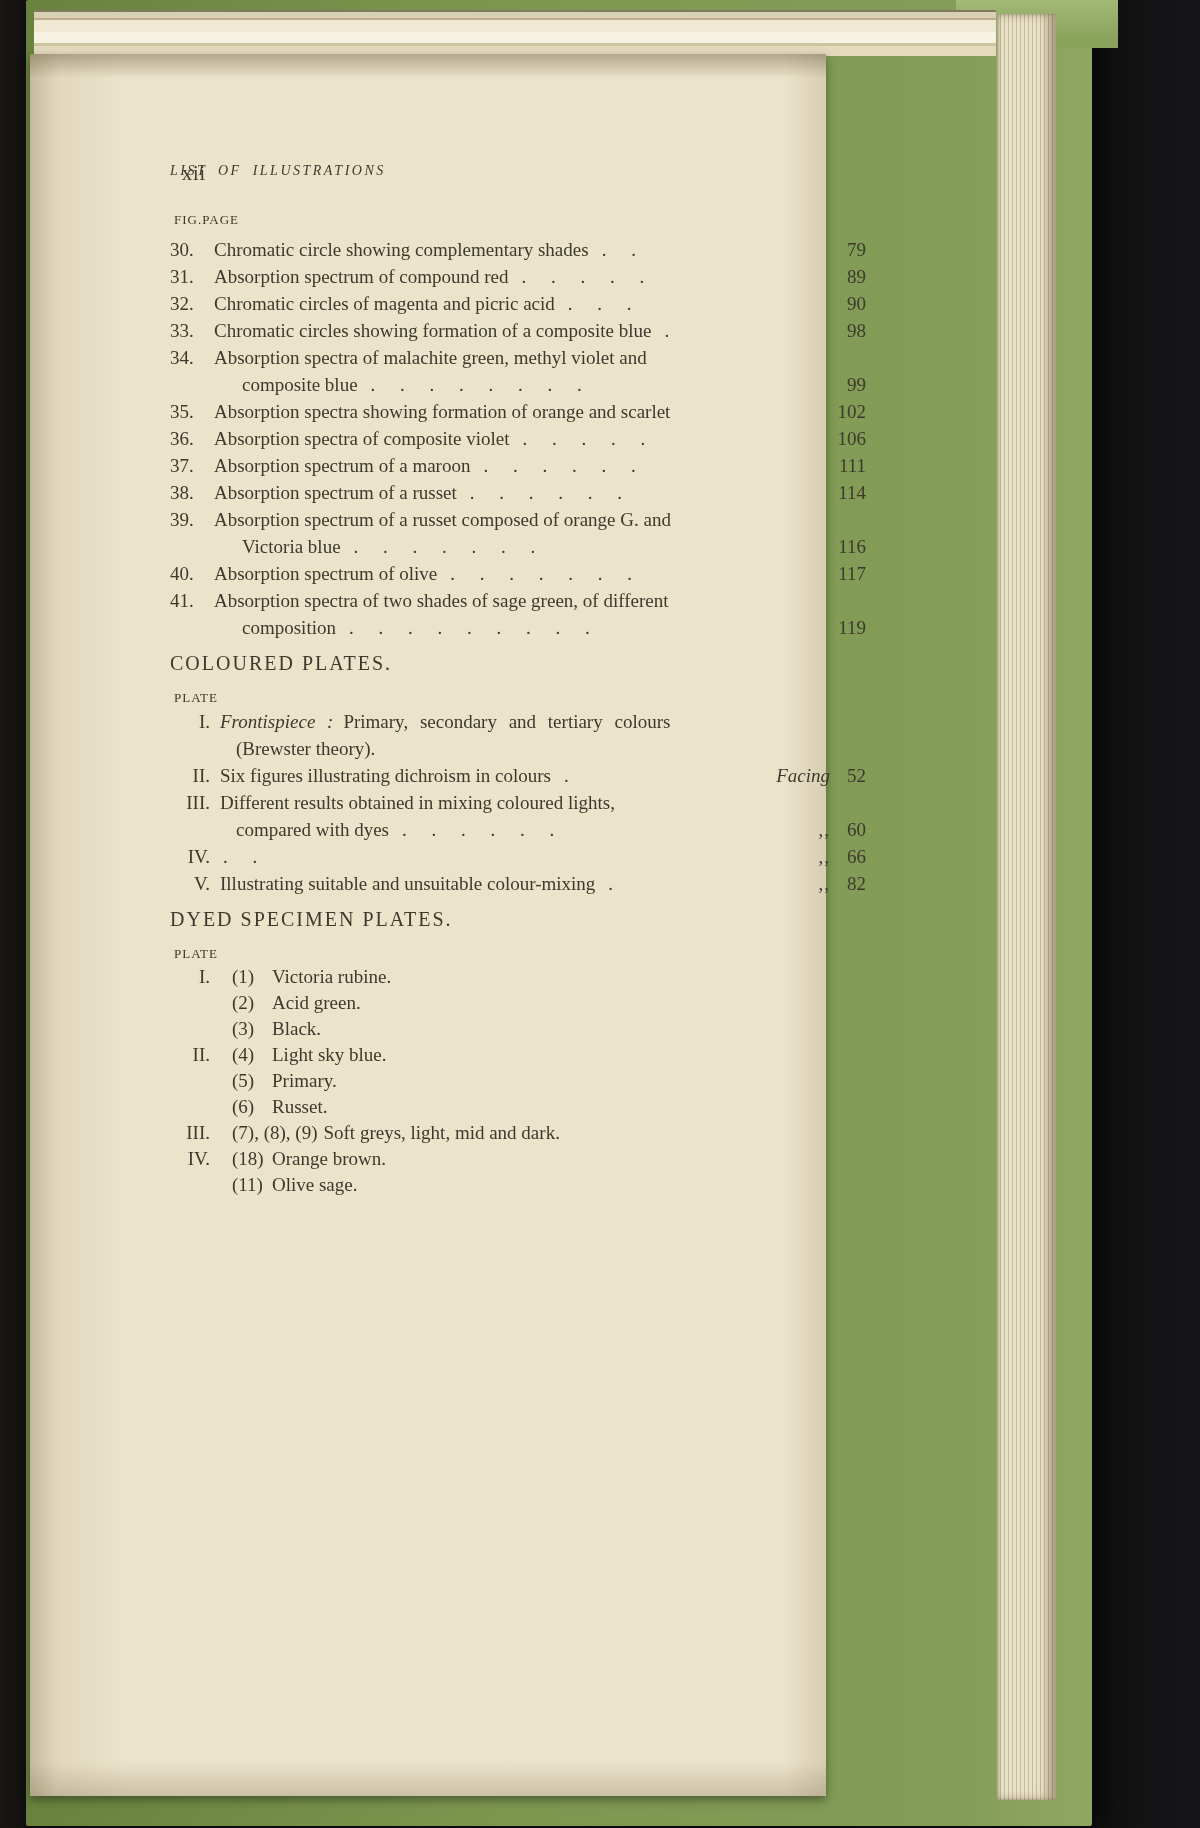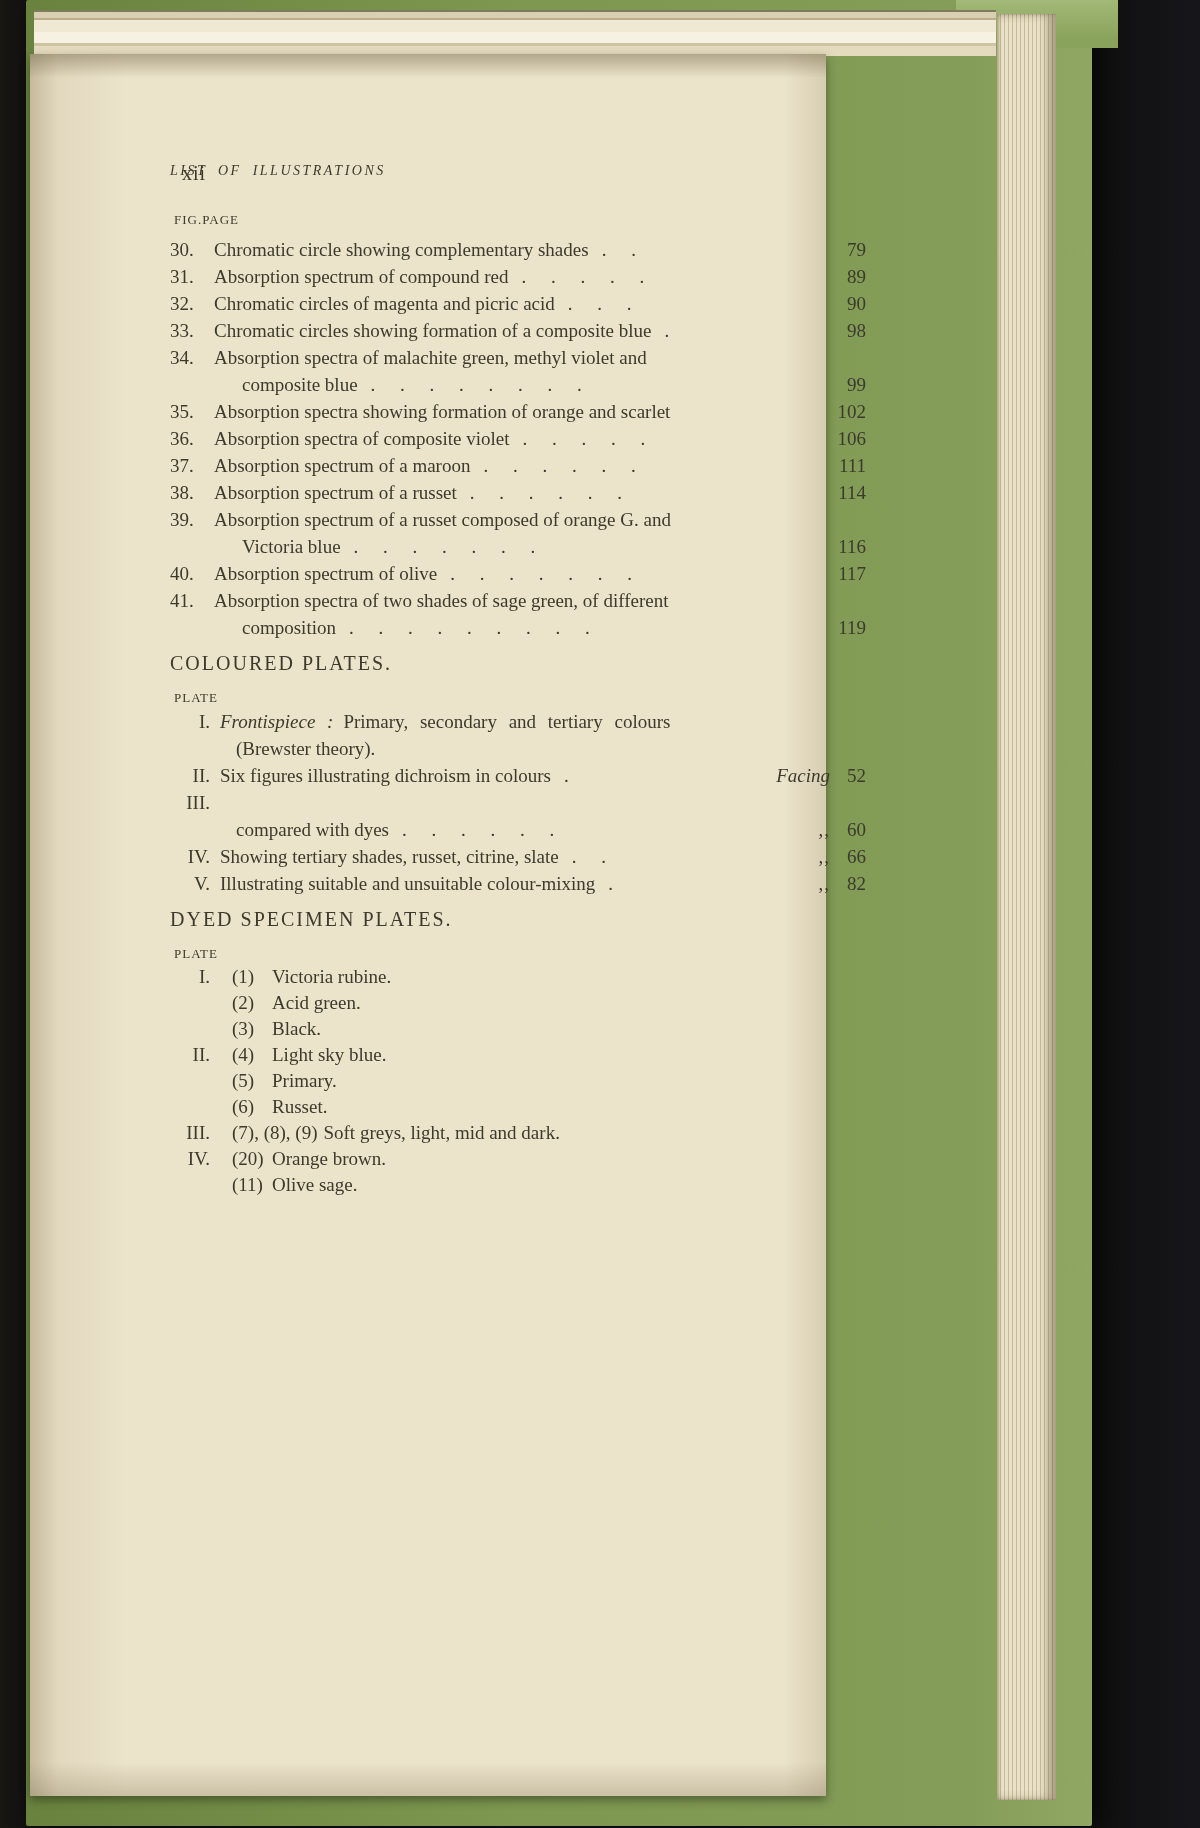--- a/index.html
+++ b/index.html
@@ -203,31 +203,31 @@
         </div>
       <div class="p-row">
           <span class="pnum">II.</span>
           <span class="ptxt">Six figures illustrating dichroism in colours</span>
           <span class="dots">.</span>
           <span class="facing">Facing</span>
           <span class="pg">52</span>
         </div>
       <div class="p-row">
           <span class="pnum">III.</span>
+          <span class="ptxt">Different results obtained in mixing coloured lights,</span>
         </div>
       <div class="p-row">
           <span class="pnum"></span>
           <span class="ptxt cont2">compared with dyes</span>
           <span class="dots">. . . . . .</span>
           <span class="facing ditto">,,</span>
           <span class="pg">60</span>
         </div>
       <div class="p-row">
           <span class="pnum">IV.</span>
-          <span class="ptxt">Showing tertiary shades, russet, citrine, slate</span>
           <span class="dots">. .</span>
           <span class="facing ditto">,,</span>
           <span class="pg">66</span>
         </div>
       <div class="p-row">
           <span class="pnum">V.</span>
           <span class="ptxt">Illustrating suitable and unsuitable colour-mixing</span>
           <span class="dots">.</span>
           <span class="facing ditto">,,</span>
           <span class="pg">82</span>
@@ -268,21 +268,21 @@
           <span class="dno">(6)</span>
           <span class="dtxt">Russet.</span>
         </div>
       <div class="d-row">
           <span class="pnum">III.</span>
           <span class="dno">(7), (8), (9)</span>
           <span class="dtxt">Soft greys, light, mid and dark.</span>
         </div>
       <div class="d-row">
           <span class="pnum">IV.</span>
-          <span class="dno">(20)</span>
+          <span class="dno">(18)</span>
           <span class="dtxt">Orange brown.</span>
         </div>
       <div class="d-row">
           <span class="pnum"></span>
           <span class="dno">(11)</span>
           <span class="dtxt">Olive sage.</span>
         </div>
     </div>
 
   </div>

